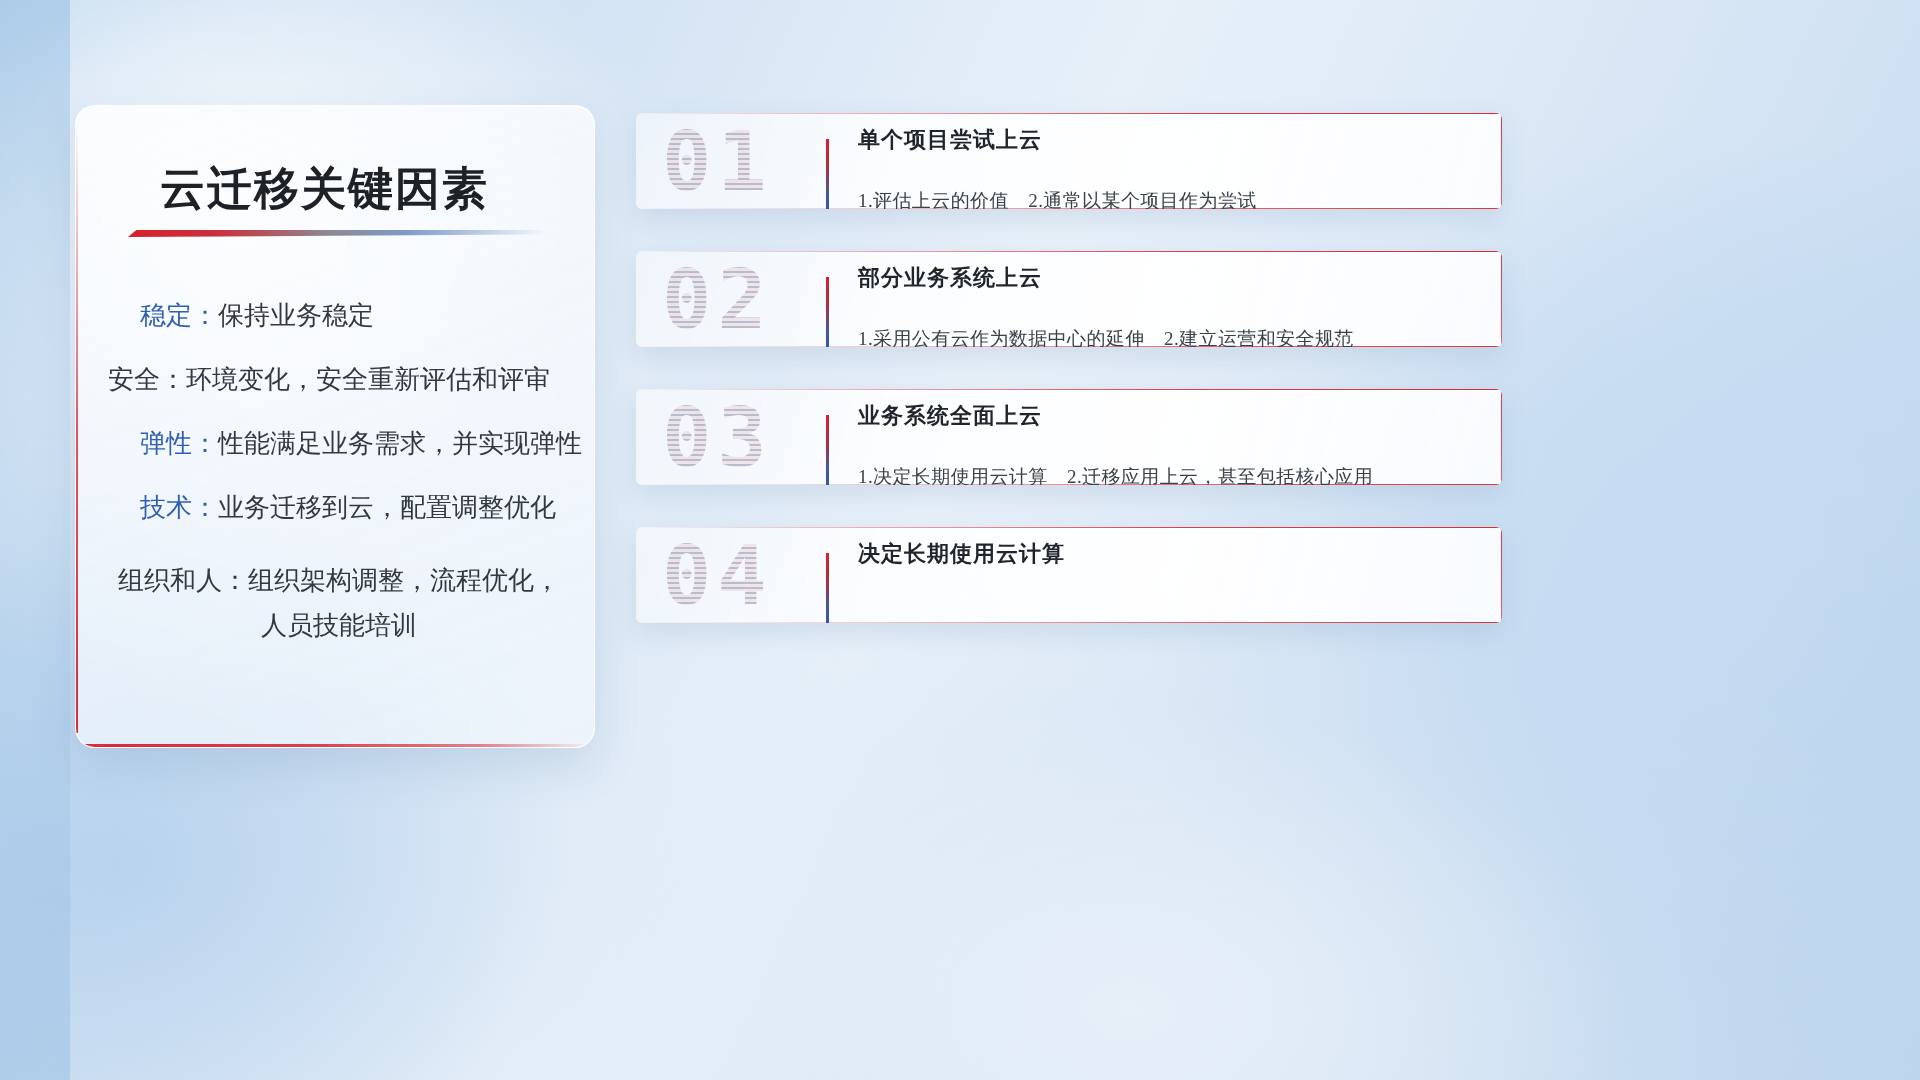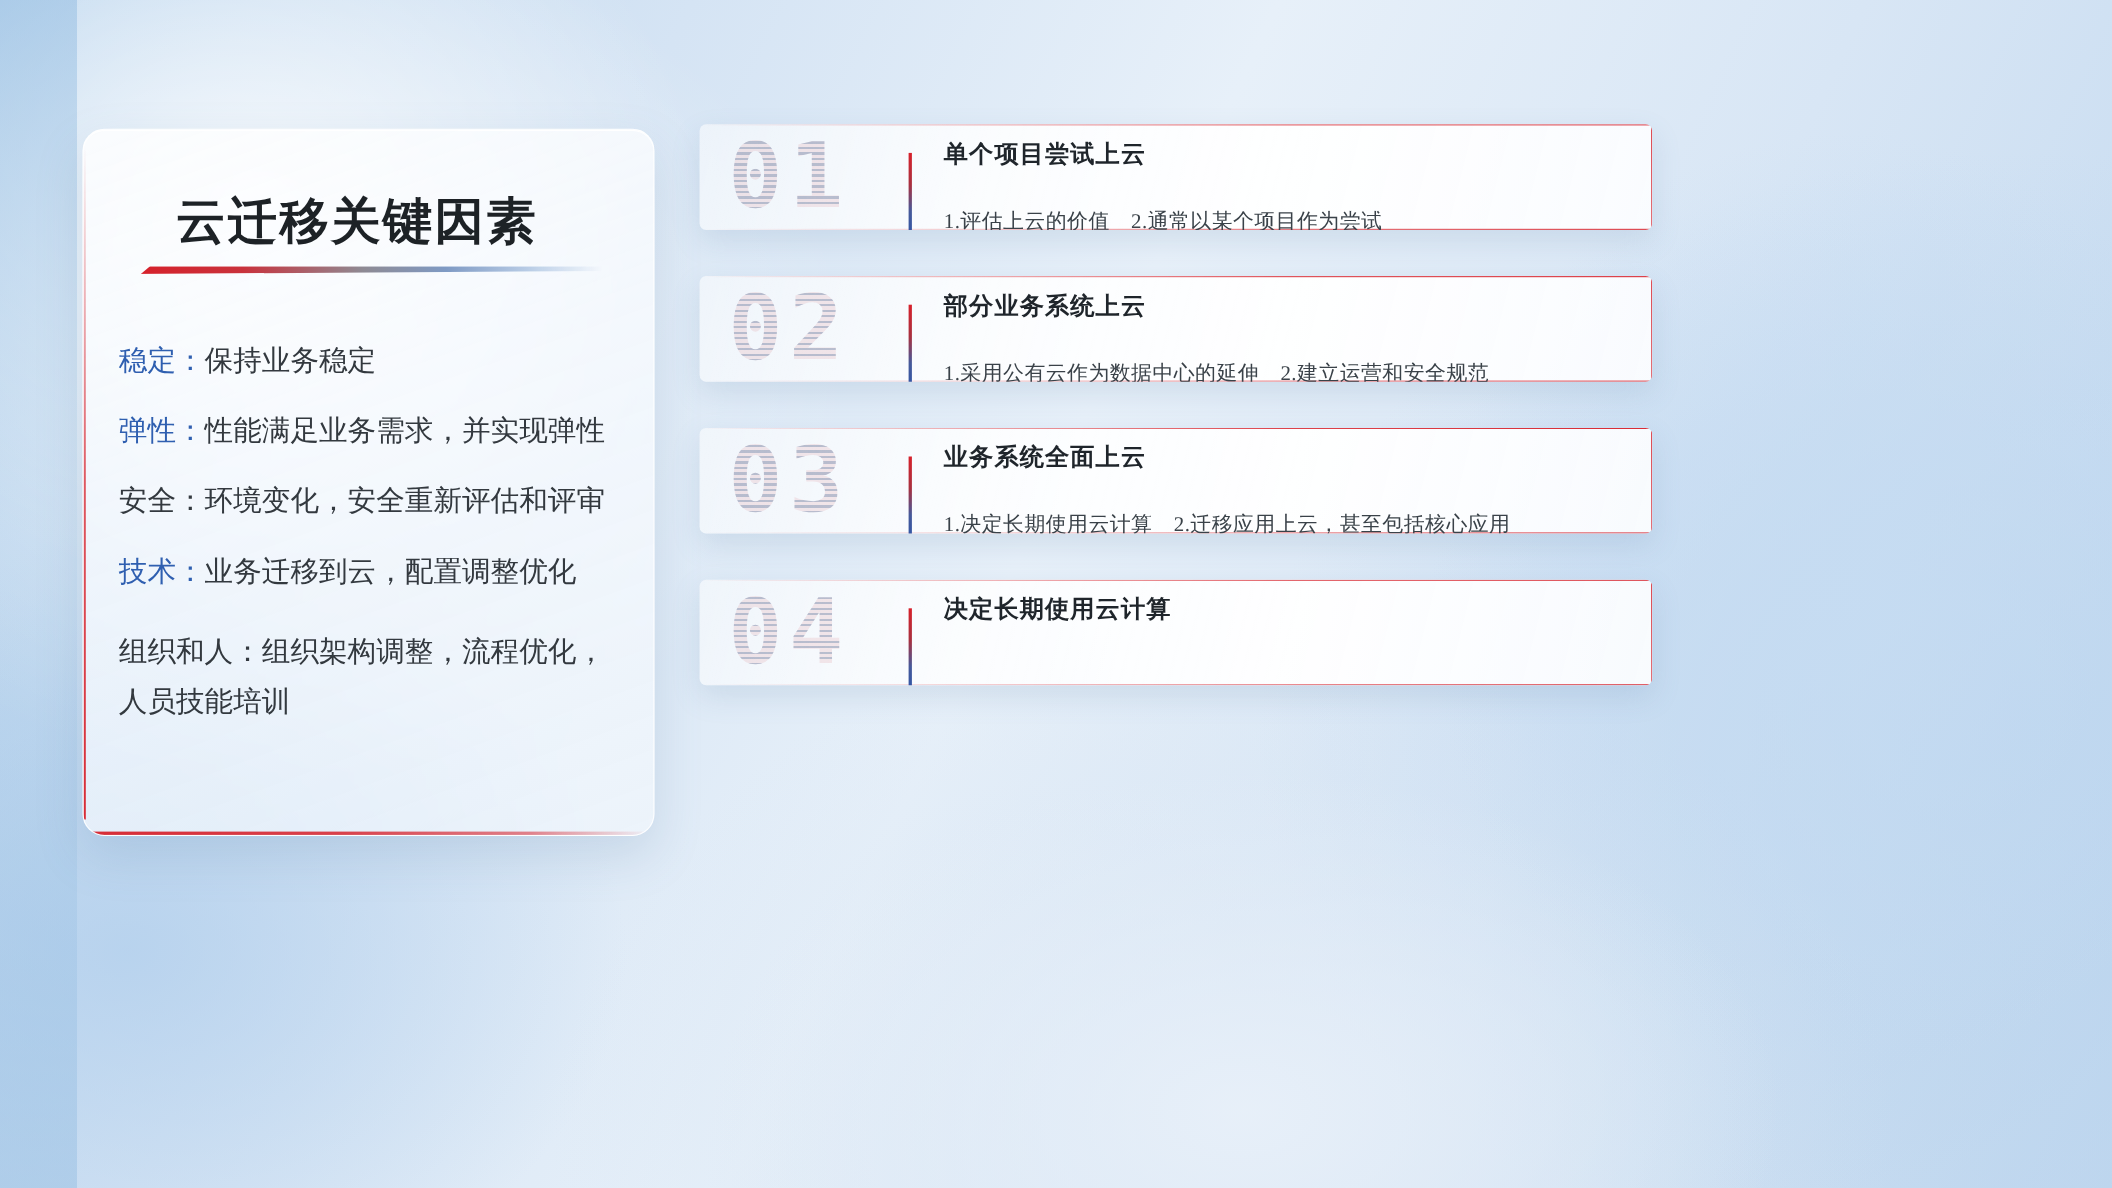--- a/index.html
+++ b/index.html
@@ -35,27 +35,28 @@
   .bg-band {
     position:absolute; left:0; top:0; width:70px; height:100%;
     background:linear-gradient(180deg, rgba(150,190,226,0.55), rgba(170,202,232,0.2) 45%, rgba(150,190,226,0.5));
   }
 
   
   .stage { position:absolute; inset:0; }
 
   
   .left-card {
-    position:absolute; left:75px; top:117px; width:520px; height:643px;
+    position:absolute; left:75px; top:105px; width:520px; height:643px;
     border-radius:20px;
     background:linear-gradient(160deg, rgba(255,255,255,0.80) 0%, rgba(250,252,255,0.72) 40%, rgba(243,248,253,0.66) 100%);
     border:1px solid rgba(255,255,255,0.85);
     box-shadow:0 18px 44px rgba(90,125,165,0.18), inset 0 1px 0 rgba(255,255,255,0.9);
     backdrop-filter:blur(2px);
     overflow:hidden;
+    text-align:center;
   }
   .left-card::after {
     content:""; position:absolute; left:0; right:0; bottom:0; height:3px;
     background:linear-gradient(90deg, rgba(214,33,43,0.95) 0%, rgba(214,33,43,0.85) 45%, rgba(214,33,43,0.55) 78%, rgba(214,33,43,0) 100%);
   }
   .left-card::before {
     content:""; position:absolute; left:0; top:14px; bottom:14px; width:2px;
     background:linear-gradient(180deg, rgba(214,33,43,0) 0%, rgba(214,33,43,0.75) 50%, rgba(214,33,43,0.95) 100%);
   }
   .left-title {
@@ -73,21 +74,21 @@
   }
   .kv-row {
     display:flex; align-items:baseline;
     font-size:26px; line-height:1.0;
     margin-bottom:38px;
     color:#2f363c;
     white-space:nowrap;
   }
   .kv-row:last-child { margin-bottom:0; }
   .kv-label { font-weight:400; }
-  .kv-label.accent { color:#2f5fb0; }
+  .kv-label.accent { color:#2f5fb0;margin-left:32px; }
   .kv-label.plain  { color:#33393f; }
   .kv-text { color:#33393f; }
   .kv-row.wrap { display:block; white-space:normal; line-height:1.72; }
 
   
   .cards { position:absolute; left:636px; top:113px; width:866px; }
   .card {
     position:relative; width:866px; height:96px; margin-bottom:42px;
     border-radius:6px;
     background:linear-gradient(104deg, rgba(255,255,255,0.52) 0%, rgba(255,255,255,0.86) 30%, rgba(255,255,255,0.96) 62%, rgba(252,253,255,0.92) 100%);
@@ -156,26 +157,26 @@
 
   <section class="left-card">
     <h1 class="left-title">云迁移关键因素</h1>
     <div class="left-rule"></div>
     <div class="left-list">
         <div class="kv-row">
           <span class="kv-label accent">稳定：</span>
           <span class="kv-text">保持业务稳定</span>
         </div>
         <div class="kv-row">
+          <span class="kv-label plain">安全：</span>
+          <span class="kv-text">环境变化，安全重新评估和评审</span>
+        </div>
+        <div class="kv-row">
           <span class="kv-label accent">弹性：</span>
           <span class="kv-text">性能满足业务需求，并实现弹性</span>
-        </div>
-        <div class="kv-row">
-          <span class="kv-label plain">安全：</span>
-          <span class="kv-text">环境变化，安全重新评估和评审</span>
         </div>
         <div class="kv-row">
           <span class="kv-label accent">技术：</span>
           <span class="kv-text">业务迁移到云，配置调整优化</span>
         </div>
         <div class="kv-row wrap"><span class="kv-label plain">组织和人：</span><span class="kv-text">组织架构调整，流程优化，人员技能培训</span></div>
       </div>
   </section>
 
   <section class="cards">

